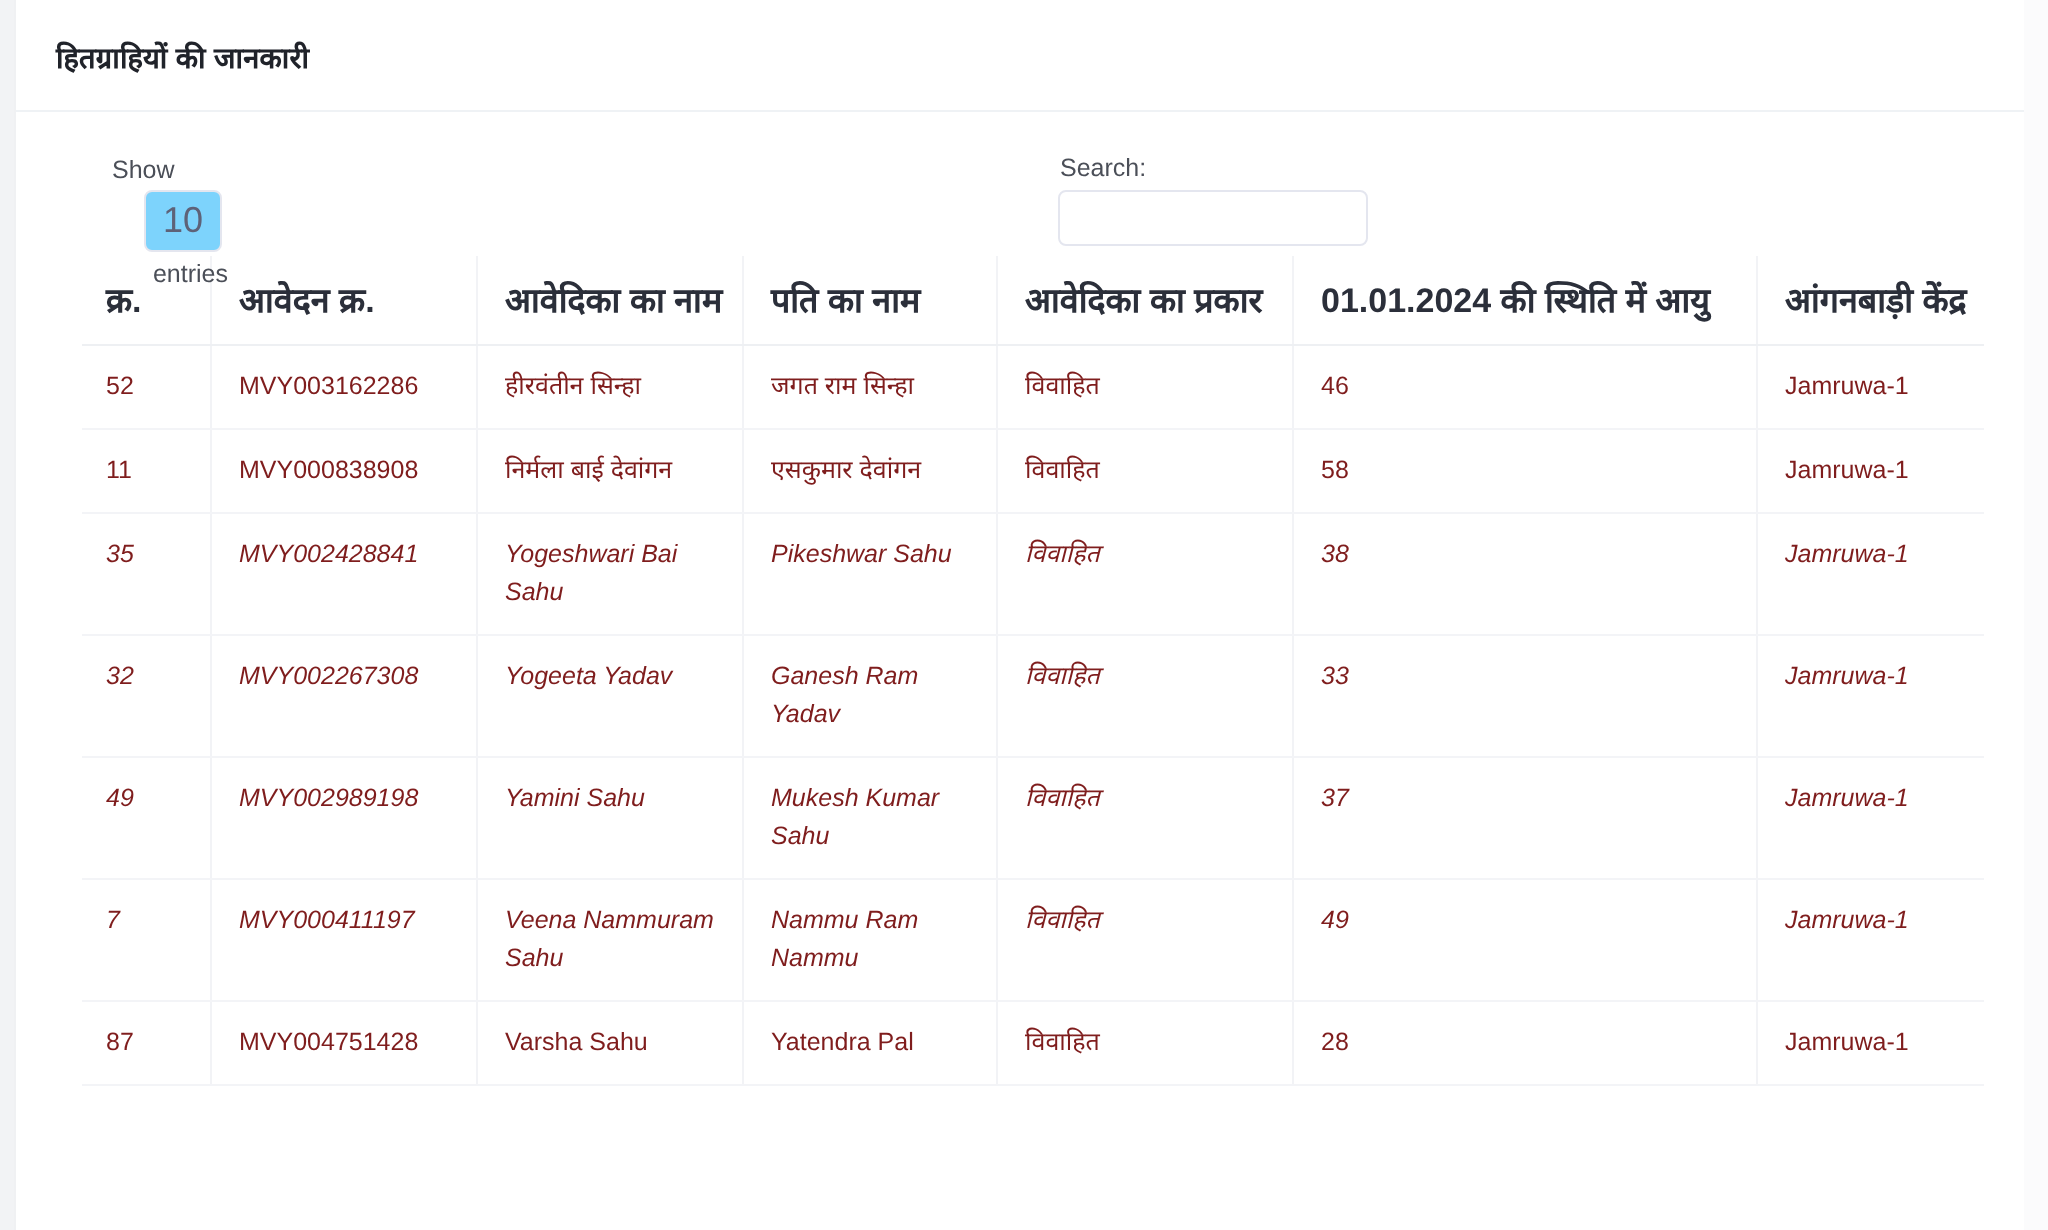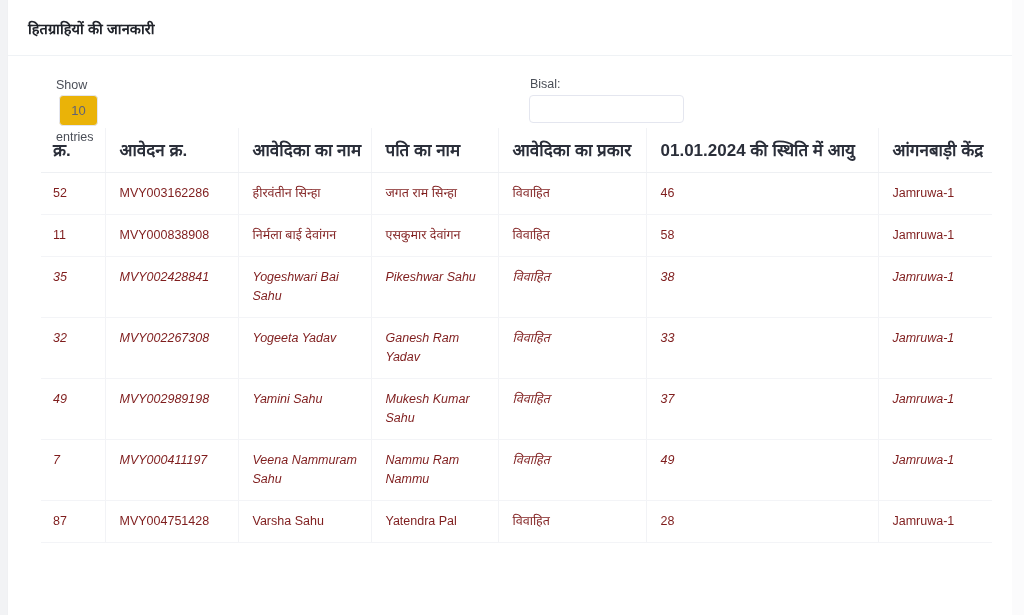--- a/index.html
+++ b/index.html
@@ -55,31 +55,31 @@
     position: absolute;
     left: 22px;
     top: 21px;
     width: 60px;
     font-size: 12.5px;
     color: #4b4f58;
     line-height: 16px;
     text-align: center;
   }
   .dt-length .lbl-show { display: block; text-align: left; padding-left: 2px;}
-  .dt-length .lbl-entries { display: block; text-align: left; padding-left: 2px; margin-top: 3px;}
+  .dt-length .lbl-entries { display: block; text-align: right; padding-left: 2px; margin-top: 3px;}
   .dt-select {
     display: block;
     width: 39px;
     height: 31px;
-    margin: 2px 0 0 5px;
+    margin: 2px 0 0 18px;
     border: 1px solid #e4e6ef;
     border-radius: 4px;
-    background: #eab308;
+    background: #7dd3fc;
     color: #5e6278;
-    font-size: 13px;
+    font-size: 18px;
     font-family: inherit;
     text-align: center;
     line-height: 29px;
     box-sizing: border-box;
   }
   .dt-filter {
     position: absolute;
     left: 497px;
     top: 21px;
     font-size: 12.5px;
@@ -174,21 +174,21 @@
 
     <div class="dt-top">
 
       <div class="dt-length">
         <span class="lbl-show">Show</span>
         <span class="dt-select">10</span>
         <span class="lbl-entries">entries</span>
       </div>
 
       <div class="dt-filter">
-        <span class="lbl-search">Bisal:</span>
+        <span class="lbl-search">Search:</span>
         <input class="dt-input" type="text" placeholder="" style="">
       </div>
 
     </div>
 
     <table class="dt">
       <colgroup>
         <col class="c-sn">
           <col class="c-app">
           <col class="c-name">

